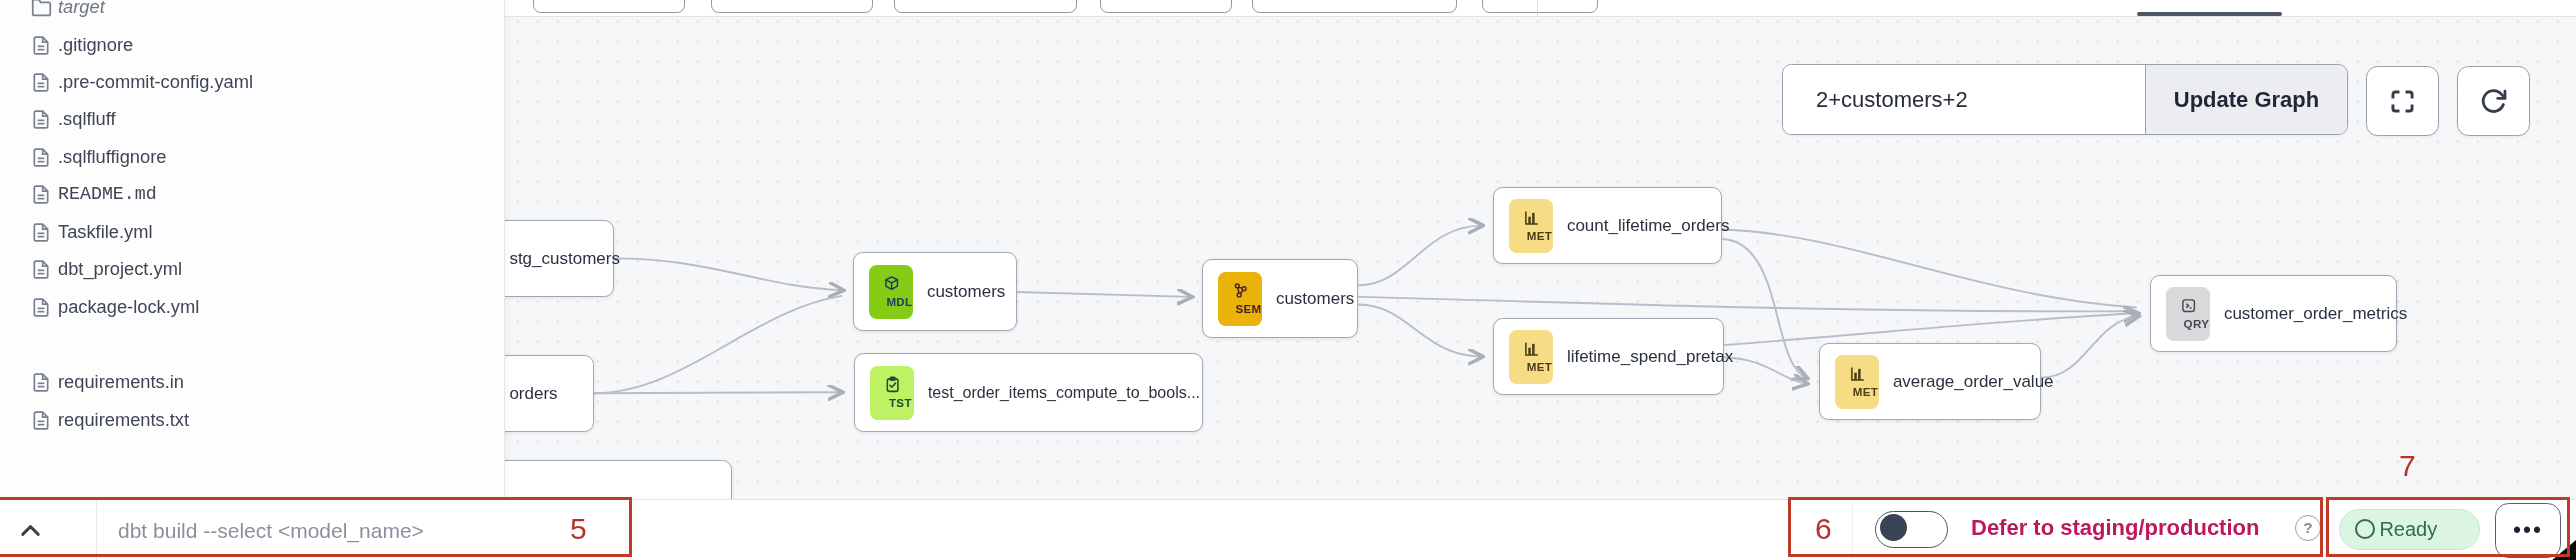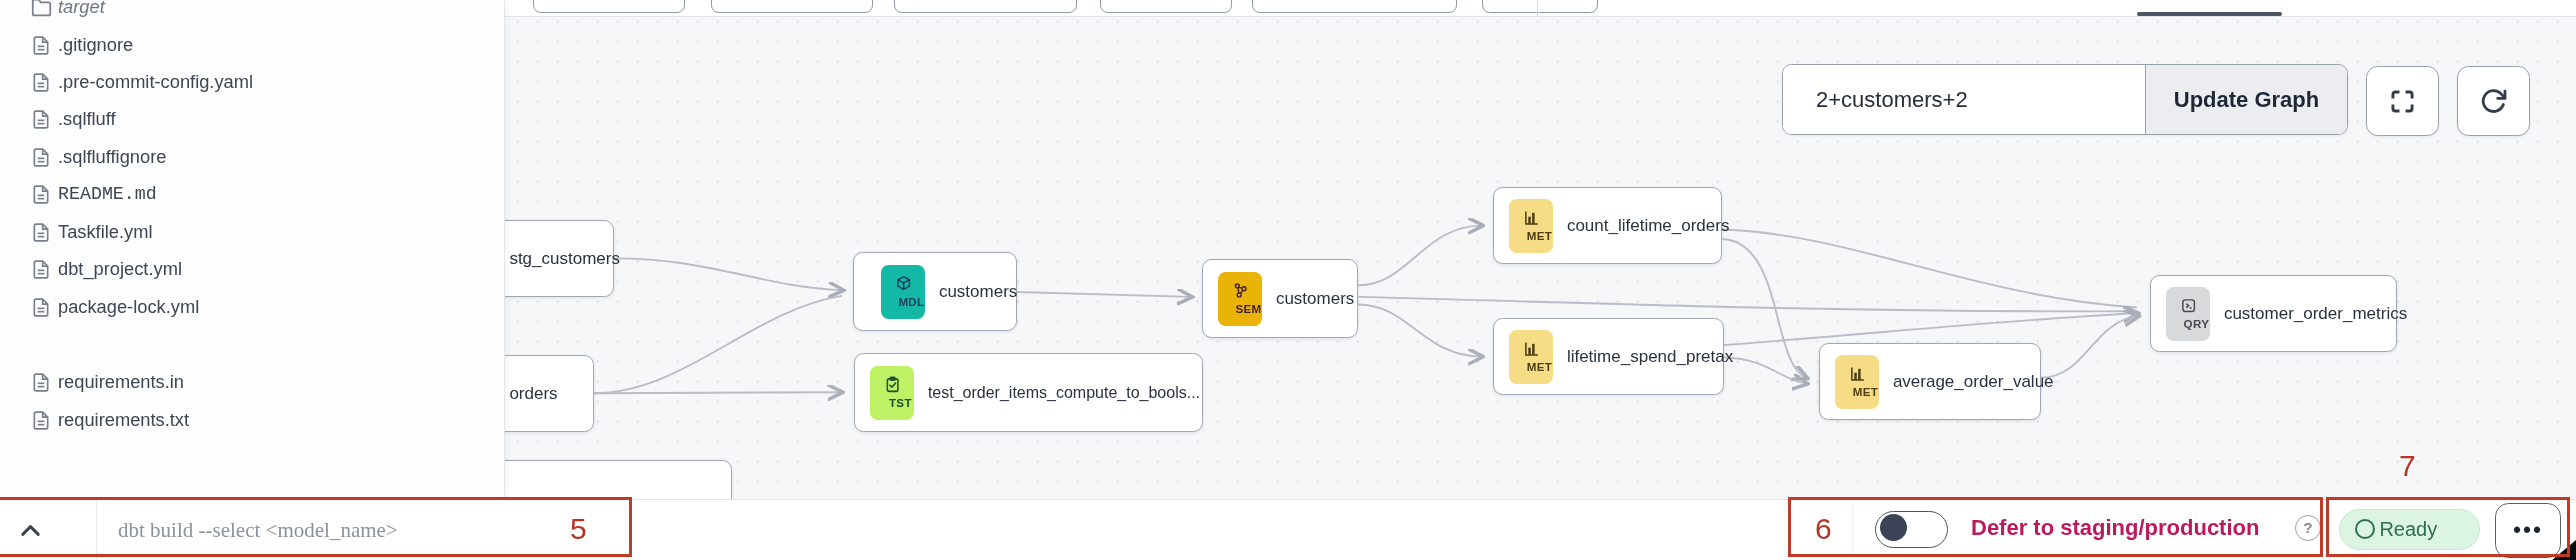--- a/index.html
+++ b/index.html
@@ -13,21 +13,21 @@
     background-size:20px 20px; background-position:7.7px 11.6px; }
   .edges { position:absolute; left:0; top:0; }
 
   .node { position:absolute; background:#fff; border:1.4px solid #a2a8b3; border-radius:9.6px;
     box-shadow:0 1px 3.9px rgba(20,30,50,.10); display:flex; align-items:center; padding:0 15.4px; }
   .node .lbl { font-size:17px; color:#2b323f; font-weight:500; white-space:nowrap; }
   .chip { width:44px; height:54px; border-radius:7.7px; display:flex; flex-direction:column;
     align-items:center; justify-content:center; gap:1.9px; margin-right:13.5px; flex:0 0 auto; }
   .chip .code { font-size:11.6px; font-weight:700; letter-spacing:0.3px;padding-left:16px; }
   .chip svg { display:block; }
-  .chip-mdl { background:#14b8a6; color:#20415e;margin-left:12px; }
+  .chip-mdl { background:#84cc16; color:#20415e; }
   .chip-sem { background:#eab308; color:#46222e; }
   .chip-met { background:#f6dd85; color:#4c3d14; }
   .chip-tst { background:#bef264; color:#1d4d33; }
   .chip-qry { background:#d8d9db; color:#45484e; }
 
   
   .selector-group { position:absolute; left:1782px; top:64px; height:71px; display:flex;
     border:1.4px solid #99a1ad; border-radius:9.6px; overflow:hidden; background:#fff;
     box-shadow:0 1px 2.9px rgba(20,30,50,.07); }
   .selector-input { width:362px; border:none; outline:none; font-family:"Liberation Sans",sans-serif;
@@ -52,21 +52,21 @@
   .frow svg { position:absolute; left:31px; }
   .frow .fname { position:absolute; left:58px; font-size:18.3px; color:#3e4654; white-space:nowrap; }
   .frow.folder .fname { font-style:italic; color:#6e7683; }
 
   
   .bottombar { position:absolute; left:0; top:499px; width:2576px; height:62px; background:#fff;
     border-top:1px solid #e2e4e8; }
   .chev { position:absolute; left:15.4px; top:15.4px; cursor:pointer; }
   .bdiv { position:absolute; left:96px; top:0; width:1px; height:62px; background:#e6e8ec; }
   .cmd-input { position:absolute; left:118px; top:9.6px; width:414px; height:42px; border:none; outline:none;
-    background:transparent; font-family:Liberation Serif, serif; font-size:21px; color:#40485a; }
+    background:transparent; font-family:Liberation Sans, sans-serif; font-size:21px; color:#40485a; }
   .cmd-input::placeholder { color:#8b919c; opacity:1; }
   .faintline { position:absolute; left:1852px; top:3.9px; width:1px; height:54px; background:#eff1f4; }
   .toggle { position:absolute; left:1875px; top:10.6px; width:73px; height:37px; border:1.9px solid #4a5266;
     border-radius:19px; background:#fff; cursor:pointer; }
   .knob { position:absolute; left:3.9px; top:2.9px; width:27px; height:27px; border-radius:50%; background:#3b4457; }
   .defer-lbl { position:absolute; left:1971px; top:14.5px; font-size:22px; font-weight:700; color:#be185d; white-space:nowrap; }
   .help { position:absolute; left:2295px; top:14.5px; width:26px; height:26px; border:1.9px solid #99a0aa; border-radius:50%;
     display:flex; align-items:center; justify-content:center; font-size:15.4px; color:#848b96; font-weight:600; cursor:pointer; }
   .ready { position:absolute; left:2339px; top:8.7px; width:141px; height:41px; background:#dcf4e2;
     border:1px solid #c3e9cf; border-radius:21px; display:flex; align-items:center; cursor:default; }

